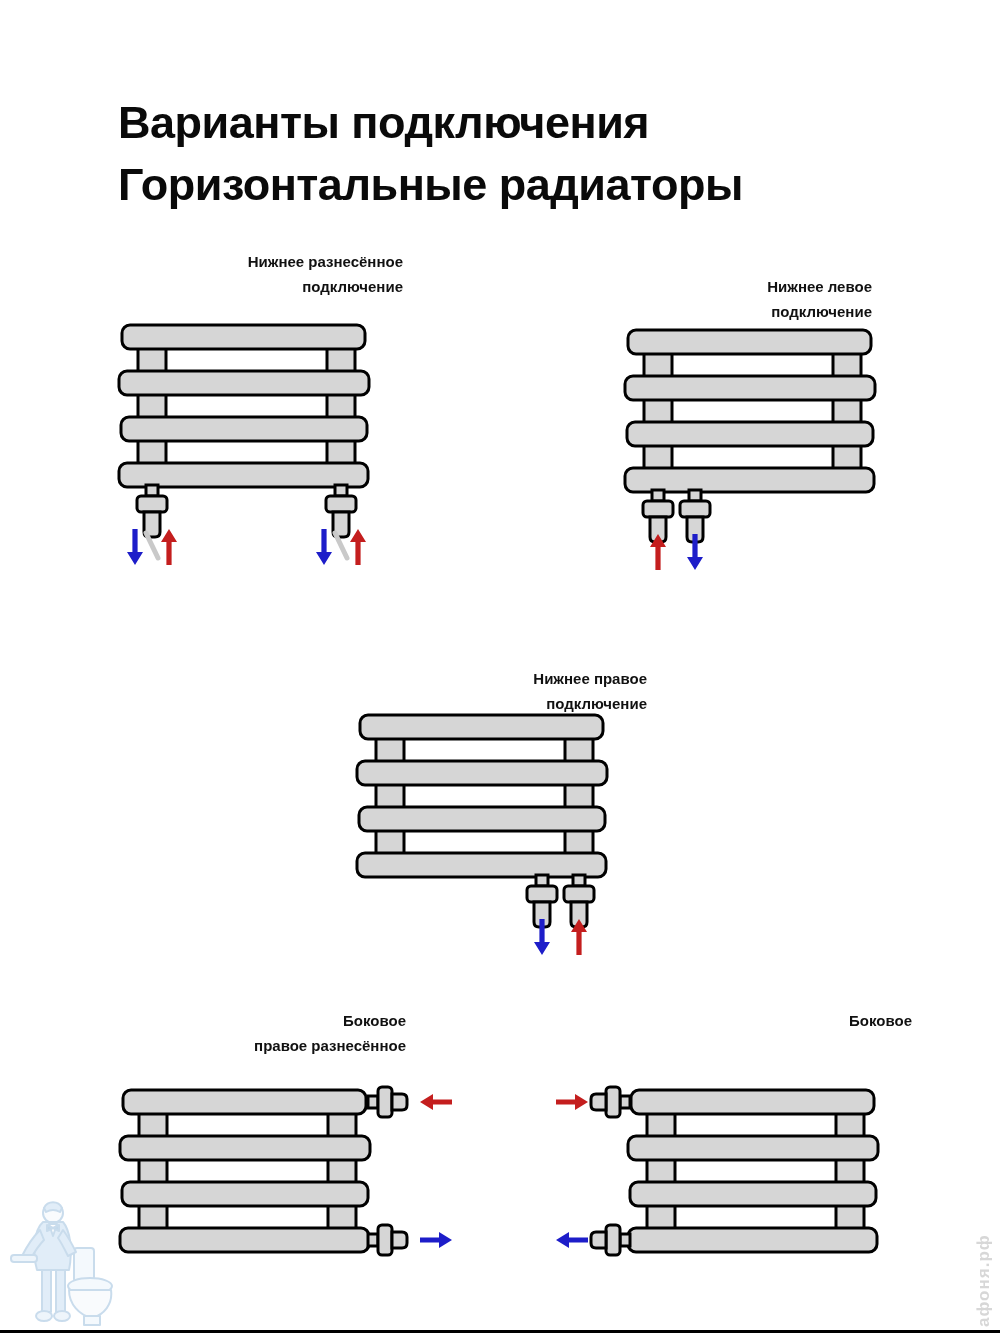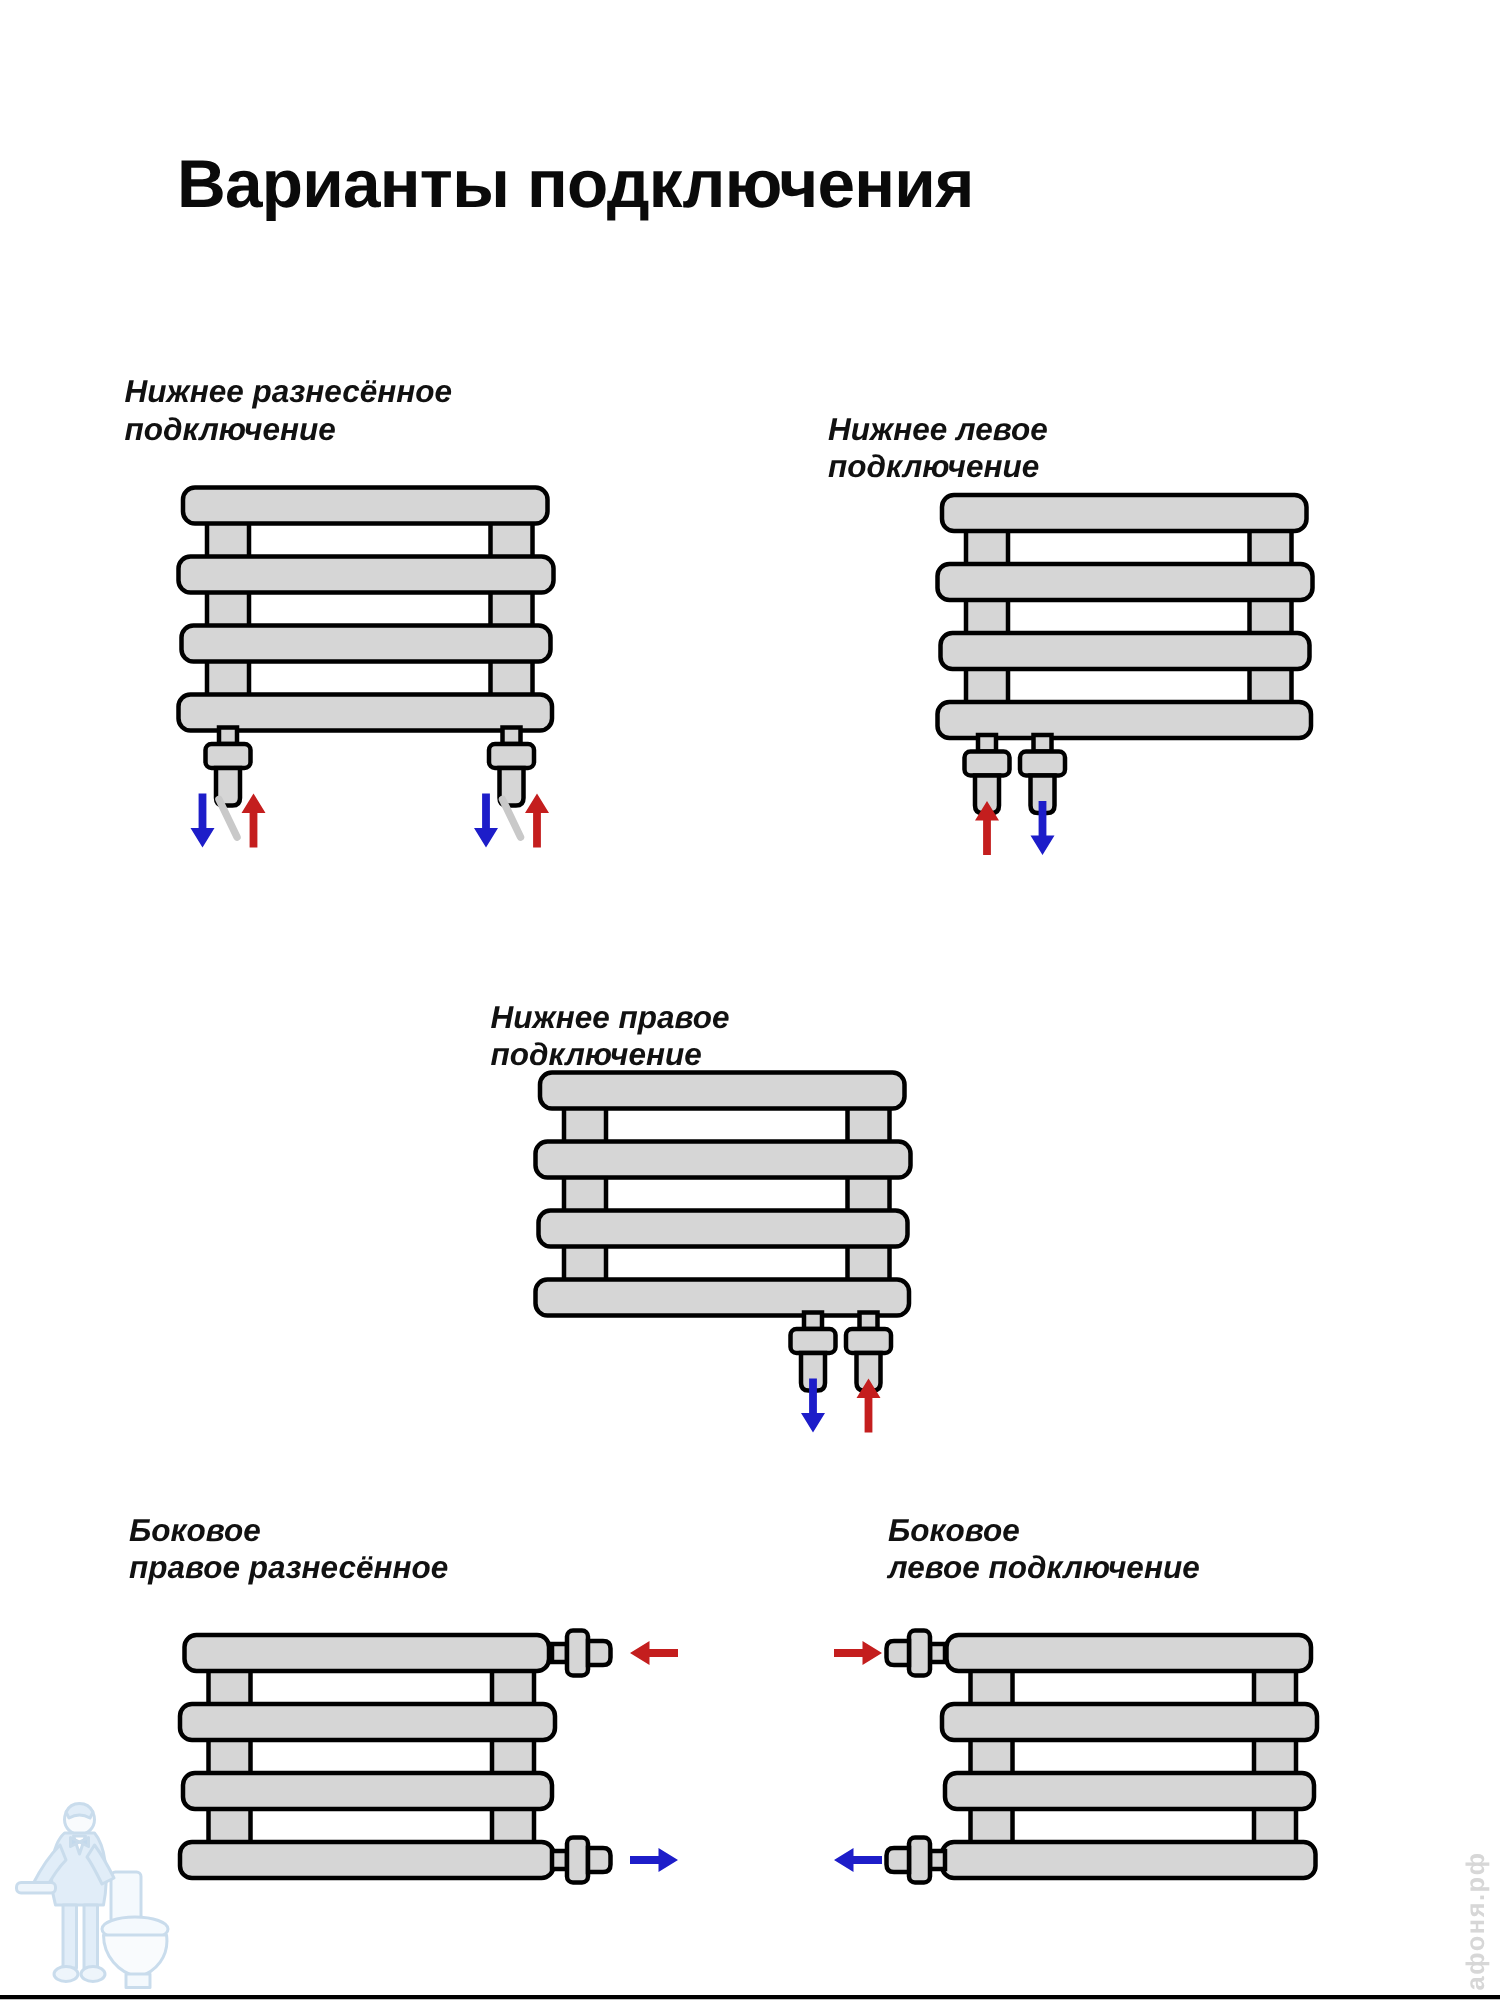--- a/index.html
+++ b/index.html
@@ -10,23 +10,22 @@
     position:relative;overflow:hidden;
   }
   .page{position:absolute;inset:0;padding-left:36px;}
   .title{
     position:absolute;left:118px;top:62px;
     font-size:45px;font-weight:bold;color:#0a0a0a;
     line-height:62px;letter-spacing:-0.5px;
   }
   .dlabel{
     position:absolute;width:320px;
-    text-align:left;font-size:21px;font-weight:bold;color:#111;
+    text-align:right;font-size:15px;font-weight:bold;color:#111;
     line-height:25px;
-    font-style:italic;
   }
   #label-d1{left:83px;top:249px;}
   #label-d2{left:552px;top:250px;margin-top:24px;}
   #label-d3{left:327px;top:635px;margin-top:31px;}
   #label-d4{left:86px;top:1008px;}
   #label-d5{left:592px;top:1008px;}
   svg.diag{position:absolute;overflow:visible;}
   #svg-d1{left:110px;top:320px;}
   #svg-d2{left:615px;top:325px;}
   #svg-d3{left:345px;top:710px;}
@@ -43,41 +42,41 @@
     position:absolute;left:0;bottom:0;width:1000px;height:3px;background:#000;
   }
 </style>
 </head>
 <body>
 
 <div class="page">
 
   <h1 class="title">
     <div>Варианты подключения</div>
+    <div>Горизонтальные радиаторы</div>
   </h1>
 
   <div class="dlabel" id="label-d1">
     <div>Нижнее разнесённое</div>
     <div>подключение</div>
   </div>
   <div class="dlabel" id="label-d2">
     <div>Нижнее левое</div>
     <div>подключение</div>
   </div>
   <div class="dlabel" id="label-d3">
     <div>Нижнее правое</div>
     <div>подключение</div>
   </div>
   <div class="dlabel" id="label-d4">
     <div>Боковое</div>
     <div>правое разнесённое</div>
   </div>
   <div class="dlabel" id="label-d5">
     <div>Боковое</div>
-    <div>левое подключение</div>
   </div>
 
   <svg id="svg-d1" class="diag" width="280" height="262" viewBox="0 0 280 262">
       <rect x="28" y="13" width="28" height="146" fill="#d6d6d6" stroke="#000000" stroke-width="3"></rect>
       <rect x="217" y="13" width="28" height="146" fill="#d6d6d6" stroke="#000000" stroke-width="3"></rect>
       <rect x="12" y="5" width="243" height="24" rx="8" fill="#d6d6d6" stroke="#000000" stroke-width="3"></rect>
       <rect x="9" y="51" width="250" height="24" rx="8" fill="#d6d6d6" stroke="#000000" stroke-width="3"></rect>
       <rect x="11" y="97" width="246" height="24" rx="8" fill="#d6d6d6" stroke="#000000" stroke-width="3"></rect>
       <rect x="9" y="143" width="249" height="24" rx="8" fill="#d6d6d6" stroke="#000000" stroke-width="3"></rect>
       <rect x="36" y="165" width="12" height="11" fill="#d6d6d6" stroke="#000000" stroke-width="3"></rect>

